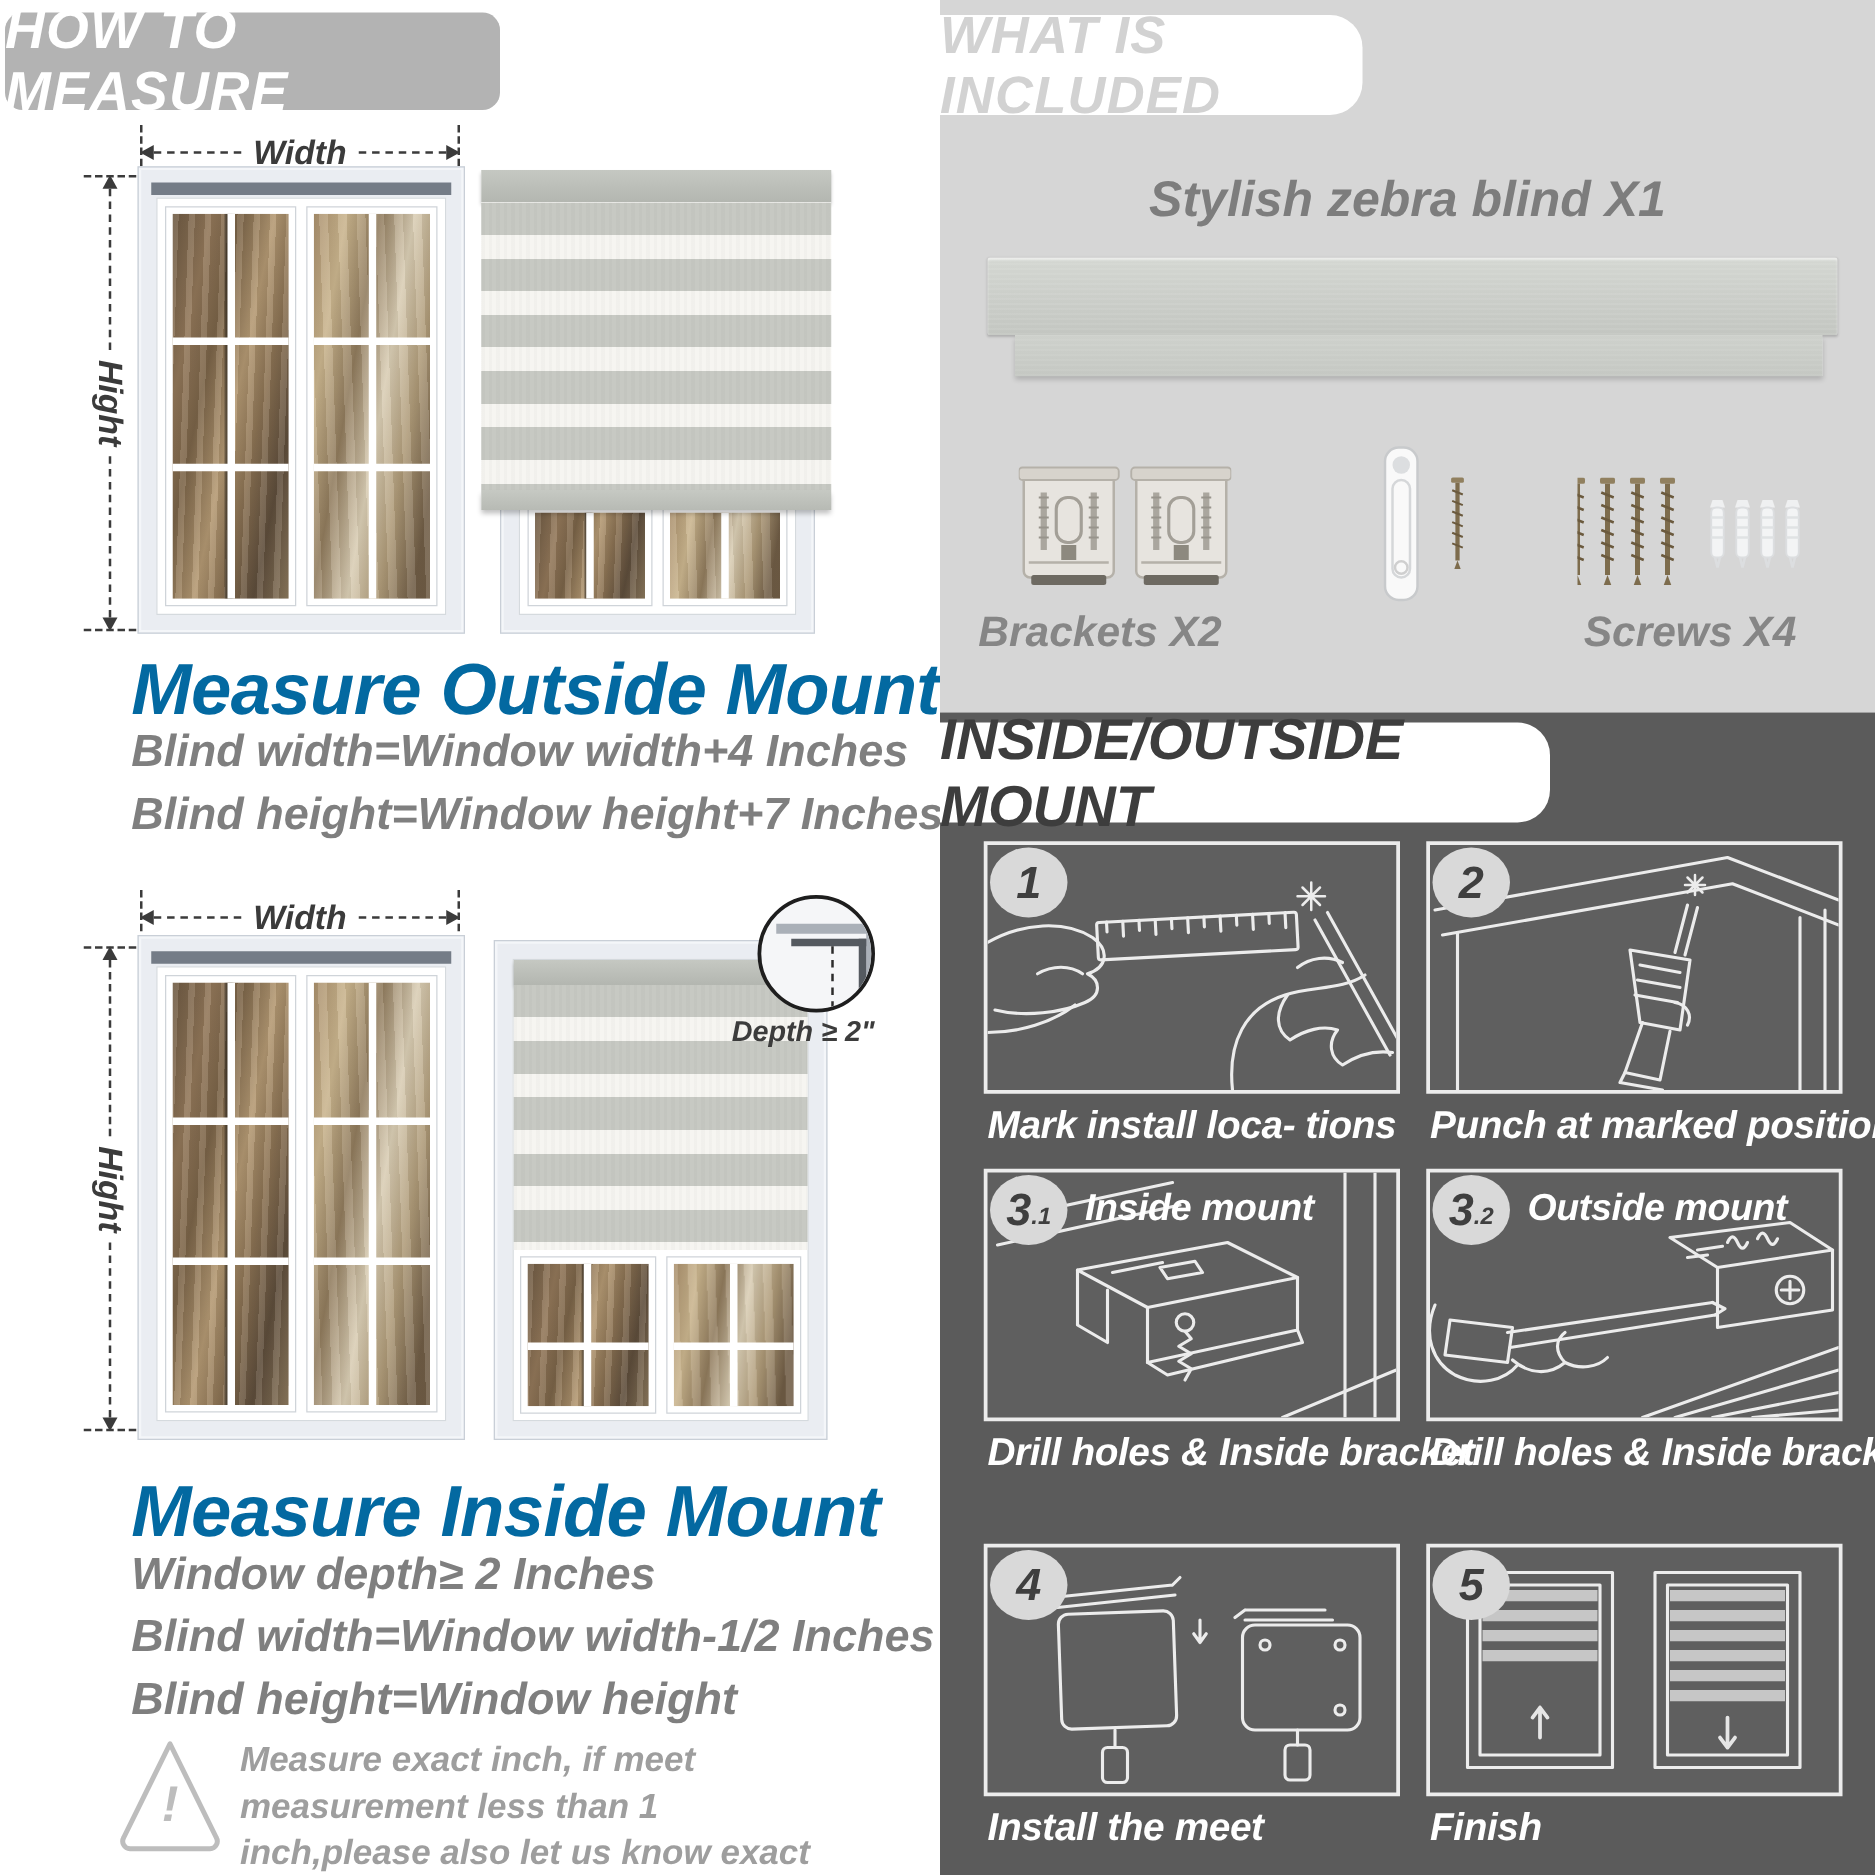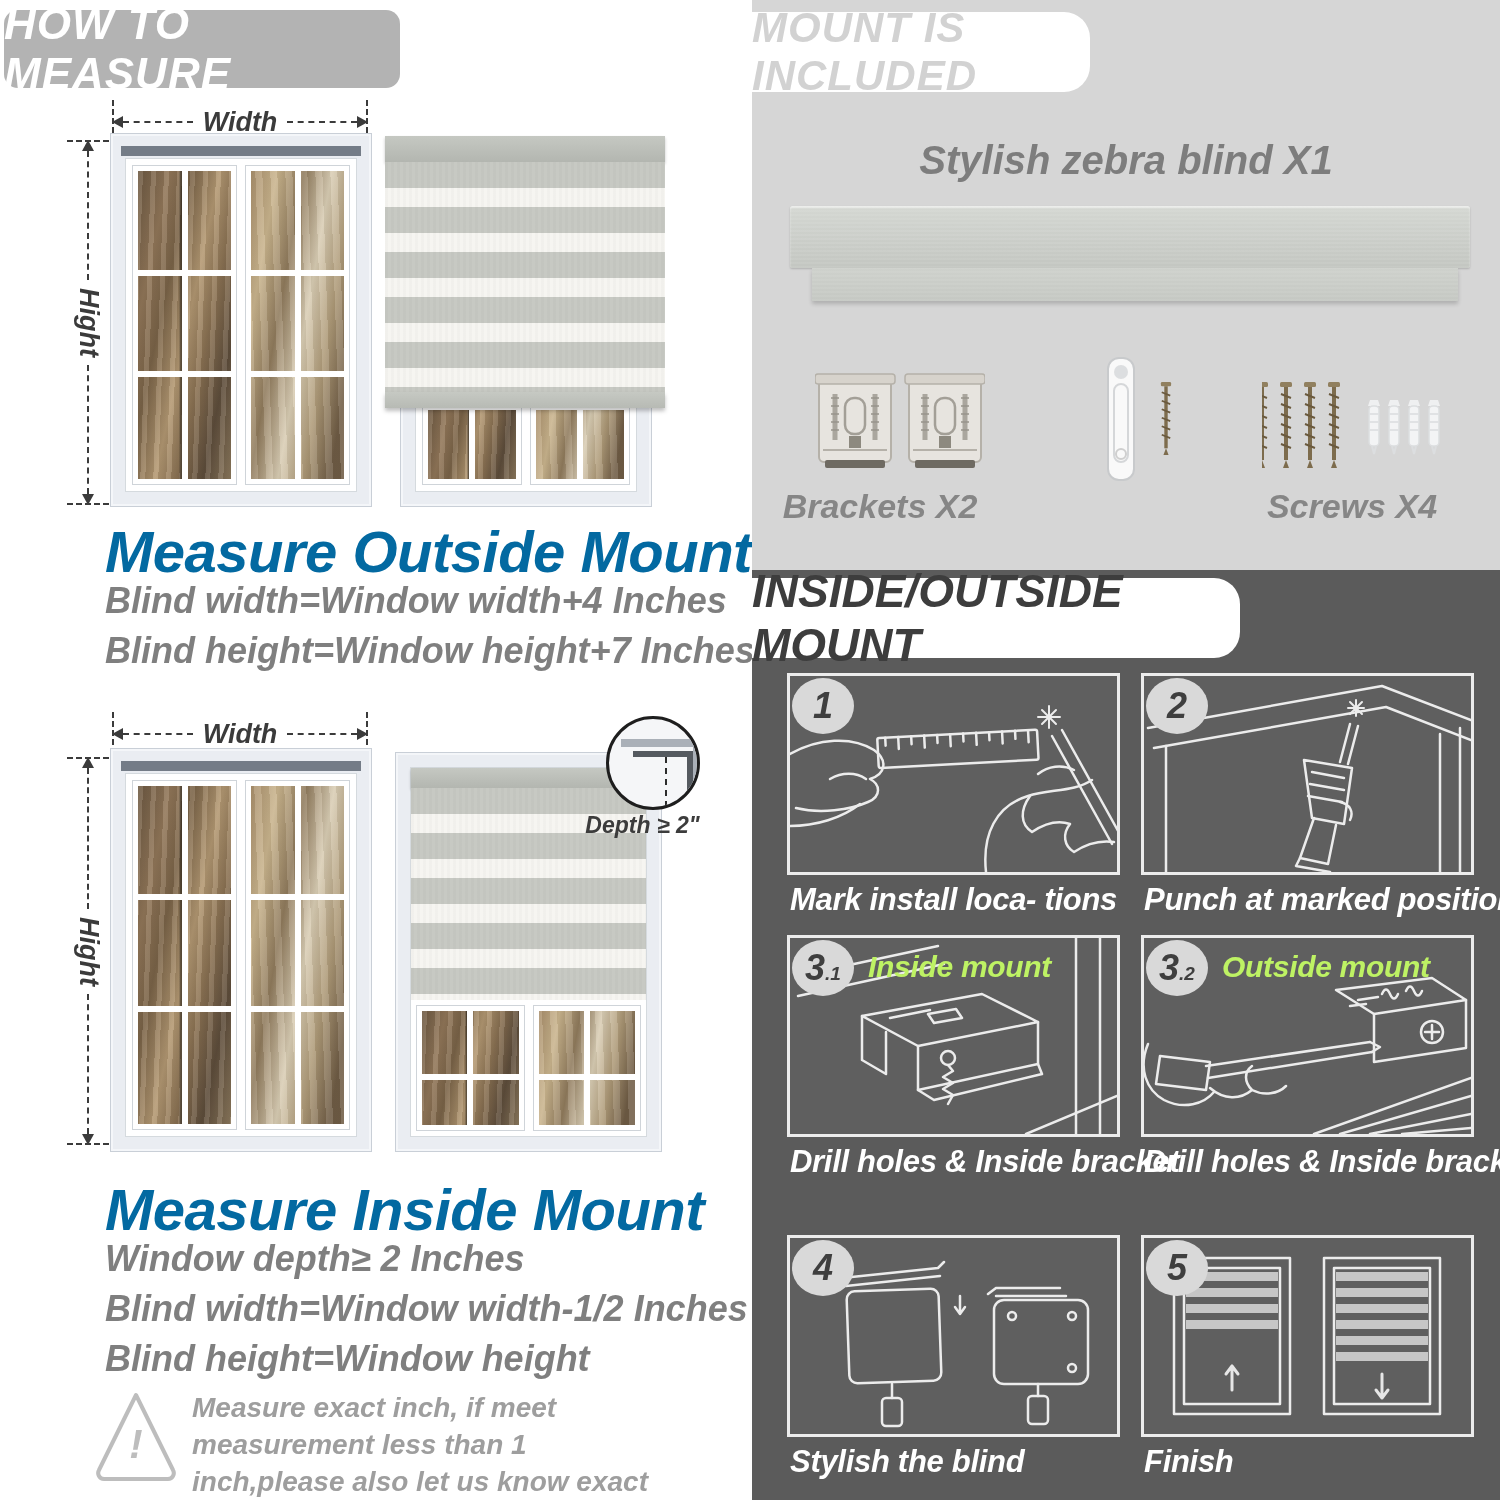--- a/index.html
+++ b/index.html
@@ -31,21 +31,21 @@
   .rail-lip{left:812px;top:268px;width:646px;height:33px;
      background:repeating-linear-gradient(0deg, rgba(255,255,255,.06) 0 2px, rgba(0,0,0,0) 2px 4px),
                 linear-gradient(#ced1cc,#c5c8c3);
      box-shadow:0 3px 4px rgba(0,0,0,.18);}
 
   
   .step{width:327px;height:196px;border:3px solid #ececec;background:#5f5f5f;overflow:hidden;}
   .chip{position:absolute;left:2px;top:2px;width:62px;height:56px;background:#d9d9d9;border-radius:50%;
         display:flex;align-items:center;justify-content:center;color:#3f3f3f;}
   .chip .n{font-size:36px;} .chip .s{font-size:19px;margin-top:12px;}
-  .step-title{position:absolute;left:78px;top:12px;color:#bef264;font-size:30px;letter-spacing:-0.3px;}
+  .step-title{position:absolute;left:78px;top:12px;color:#ffffff;font-size:30px;letter-spacing:-0.3px;}
   .caption{color:#ffffff;font-size:31px;letter-spacing:-0.3px;white-space:nowrap;}
 
   
   .window{background:#eaedf2;border:1px solid #c9cfd7;box-shadow:inset 0 0 0 2px #f4f6f9;}
   .channel{position:absolute;left:10px;right:10px;top:12px;height:10px;background:#747c87;}
   .wframe{position:absolute;left:14px;top:24px;right:14px;bottom:14px;background:#ffffff;
           border:1px solid #d5dade;display:flex;padding:7px;gap:10px;}
   .sash{flex:1;position:relative;border:5px solid #ffffff;outline:1px solid #cfd4d9;overflow:hidden;}
   .gv{position:absolute;top:0;bottom:0;left:calc(50% - 3px);width:6px;background:#ffffff;}
   .gh{position:absolute;left:0;right:0;height:6px;background:#ffffff;}
@@ -232,21 +232,21 @@
   <div class="abs" style="left:92px;top:1388px;width:88px;height:96px;">
     <svg width="88" height="96" viewBox="0 0 88 96">
       <path d="M44,7 L81,82 a6,6 0 0 1 -5,9 H12 a6,6 0 0 1 -5,-9 Z" fill="none" stroke="#bdbdbd" stroke-width="4" stroke-linejoin="round"></path>
     </svg>
     <span class="warn-mark">!</span>
   </div>
   <div class="abs warn-text" style="left:192px;top:1390px;">Measure exact inch, if meet measurement less than 1 inch,please also let us know exact measurement, please do not leave it</div>
 
   <div class="abs included-bg"></div>
   <div class="abs wii-badge">
-    <span>MOUNT IS INCLUDED</span>
+    <span>WHAT IS INCLUDED</span>
   </div>
   <div class="abs product-label">Stylish zebra blind X1</div>
   <div class="abs rail-main"></div>
   <div class="abs rail-lip"></div>
 
   <div class="abs" style="left:815px;top:372px;">
     <svg width="170" height="102" viewBox="0 0 170 102">
       <g id="brk">
         <rect x="4" y="6" width="72" height="84" rx="5" fill="#e7e4df" stroke="#b5b1a9" stroke-width="2"></rect>
         <rect x="0" y="2" width="80" height="10" rx="3" fill="#d7d3cc" stroke="#b5b1a9" stroke-width="1.5"></rect>
@@ -418,21 +418,21 @@
         <circle cx="282" cy="130" r="4"></circle>
         <path d="M248,146 v12"></path>
         <rect x="238" y="158" width="20" height="28" rx="4"></rect>
       </g>
     </svg>
     <div class="chip">
       <span class="n">4</span>
         <span class="s"></span>
     </div>
   </div>
-  <div class="abs caption" style="left:790px;top:1444px;">Stylish the blind</div>
+  <div class="abs caption" style="left:790px;top:1444px;">Install the meet</div>
 
   <div class="abs step" style="left:1141px;top:1235px;">
     <svg viewBox="0 0 327 196" width="327" height="196">
       <g stroke="#ececec" stroke-width="2.5" fill="none" stroke-linejoin="round">
         <rect x="30" y="20" width="116" height="156"></rect>
         <rect x="40" y="30" width="96" height="136"></rect>
         <rect x="180" y="20" width="116" height="156"></rect>
         <rect x="190" y="30" width="96" height="136"></rect>
       </g>
       <g fill="#d2d2d2" opacity="0.9">

